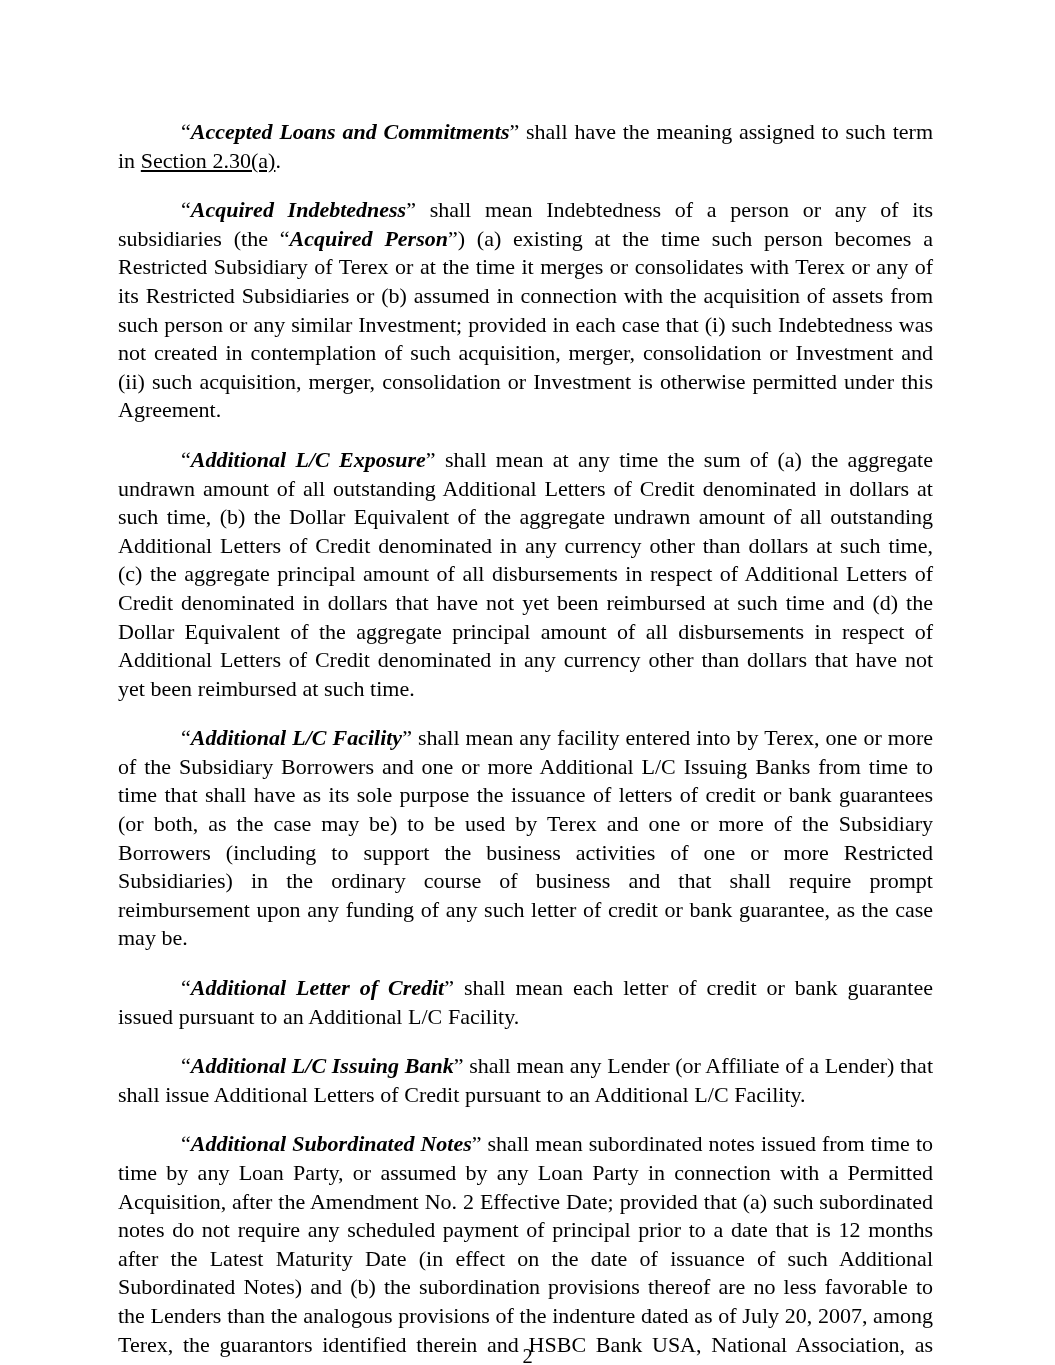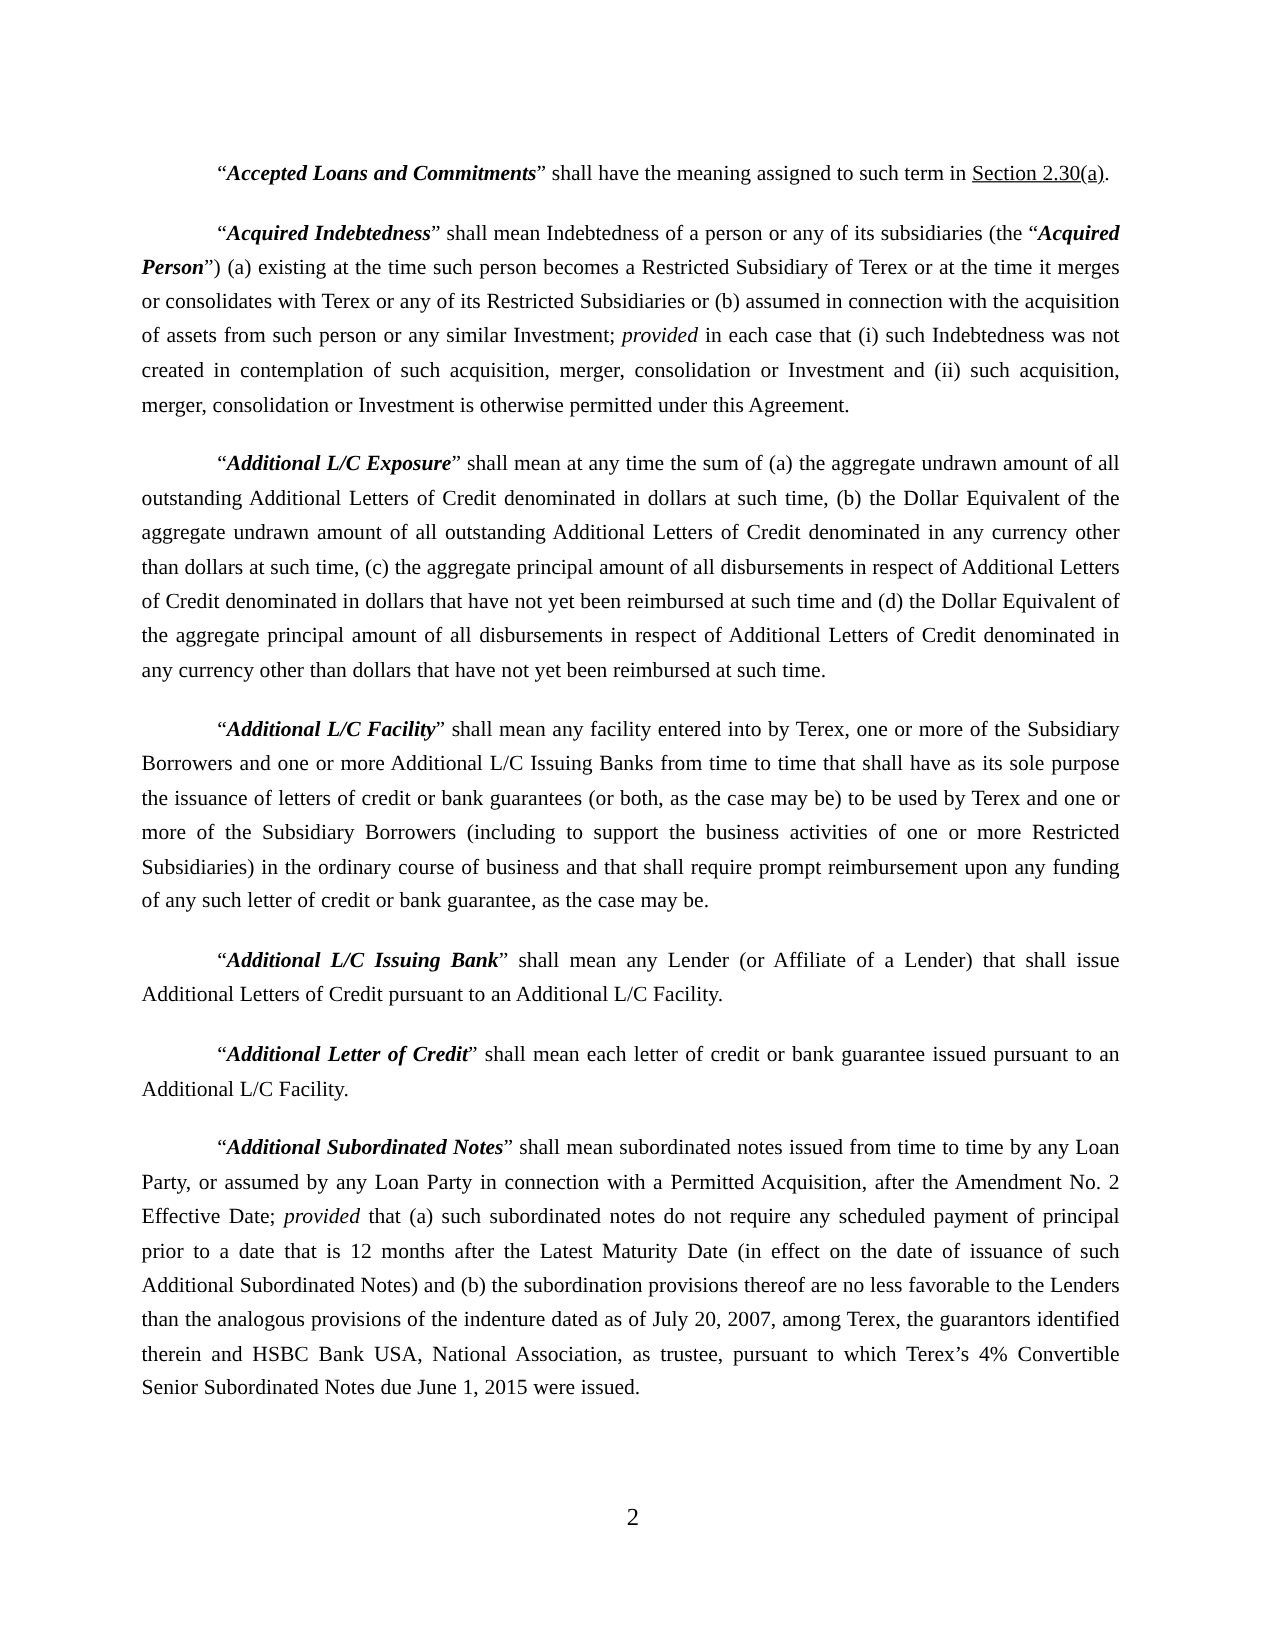--- a/index.html
+++ b/index.html
@@ -14,36 +14,35 @@
     color: #000000;
   }
   .page {
     position: relative;
     width: 1055px;
     min-height: 1365px;
     box-sizing: border-box;
     padding: 118px 122px 40px 118px;
   }
   .para {
-    margin: 12px 0 21px 0;
+    margin: 0 0 21px 0;
     text-indent: 63px;
     text-align: justify;
-    font-size: 18px;
+    font-size: 22px;
     line-height: 28.6px;
     word-spacing: 0.2px;
   }
   .para:last-of-type {
     margin-bottom: 0;
   }
   .defterm {
     font-weight: bold;
     font-style: italic;
   }
   .ital {
-    font-style: italic;
   }
   .uline {
     text-decoration: underline;
   }
   .footer {
     position: absolute;
     left: 0;
     right: 0;
     bottom: 88px;
     text-align: center;
@@ -58,21 +57,21 @@
 
   <p class="para"><span>“</span><span class="defterm">Accepted Loans and Commitments</span><span>”</span><span> shall have the meaning assigned to such term in </span><span class="uline">Section 2.30(a)</span><span>.</span></p>
 
   <p class="para"><span>“</span><span class="defterm">Acquired Indebtedness</span><span>”</span><span> shall mean Indebtedness of a person or any of its subsidiaries (the “</span><span class="defterm">Acquired Person</span><span>”) (a) existing at the time such person becomes a Restricted Subsidiary of Terex or at the time it merges or consolidates with Terex or any of its Restricted Subsidiaries or (b) assumed in connection with the acquisition of assets from such person or any similar Investment; </span><span class="ital">provided</span><span> in each case that (i) such Indebtedness was not created in contemplation of such acquisition, merger, consolidation or Investment and (ii) such acquisition, merger, consolidation or Investment is otherwise permitted under this Agreement.</span></p>
 
 
   <p class="para"><span>“</span><span class="defterm">Additional L/C Exposure</span><span>”</span><span> shall mean at any time the sum of (a) the aggregate undrawn amount of all outstanding Additional Letters of Credit denominated in dollars at such time, (b) the Dollar Equivalent of the aggregate undrawn amount of all outstanding Additional Letters of Credit denominated in any currency other than dollars at such time, (c) the aggregate principal amount of all disbursements in respect of Additional Letters of Credit denominated in dollars that have not yet been reimbursed at such time and (d) the Dollar Equivalent of the aggregate principal amount of all disbursements in respect of Additional Letters of Credit denominated in any currency other than dollars that have not yet been reimbursed at such time.</span></p>
 
   <p class="para"><span>“</span><span class="defterm">Additional L/C Facility</span><span>”</span><span> shall mean any facility entered into by Terex, one or more of the Subsidiary Borrowers and one or more Additional L/C Issuing Banks from time to time that shall have as its sole purpose the issuance of letters of credit or bank guarantees (or both, as the case may be) to be used by Terex and one or more of the Subsidiary Borrowers (including to support the business activities of one or more Restricted Subsidiaries) in the ordinary course of business and that shall require prompt reimbursement upon any funding of any such letter of credit or bank guarantee, as the case may be.</span></p>
 
+  <p class="para"><span>“</span><span class="defterm">Additional Letter of Credit</span><span>”</span><span> shall mean each letter of credit or bank guarantee issued pursuant to an Additional L/C Facility.</span></p>
+
   <p class="para"><span>“</span><span class="defterm">Additional L/C Issuing Bank</span><span>”</span><span> shall mean any Lender (or Affiliate of a Lender) that shall issue Additional Letters of Credit pursuant to an Additional L/C Facility.</span></p>
-
-  <p class="para"><span>“</span><span class="defterm">Additional Letter of Credit</span><span>”</span><span> shall mean each letter of credit or bank guarantee issued pursuant to an Additional L/C Facility.</span></p>
 
   <p class="para"><span>“</span><span class="defterm">Additional Subordinated Notes</span><span>”</span><span> shall mean subordinated notes issued from time to time by any Loan Party, or assumed by any Loan Party in connection with a Permitted Acquisition, after the Amendment No. 2 Effective Date; </span><span class="ital">provided</span><span> that (a) such subordinated notes do not require any scheduled payment of principal prior to a date that is 12 months after the Latest Maturity Date (in effect on the date of issuance of such Additional Subordinated Notes) and (b) the subordination provisions thereof are no less favorable to the Lenders than the analogous provisions of the indenture dated as of July 20, 2007, among Terex, the guarantors identified therein and HSBC Bank USA, National Association, as trustee, pursuant to which Terex’s 4% Convertible Senior Subordinated Notes due June 1, 2015 were issued.</span></p>
 
   <div class="footer">2</div>
 
 </div>
 
 </body></html>

